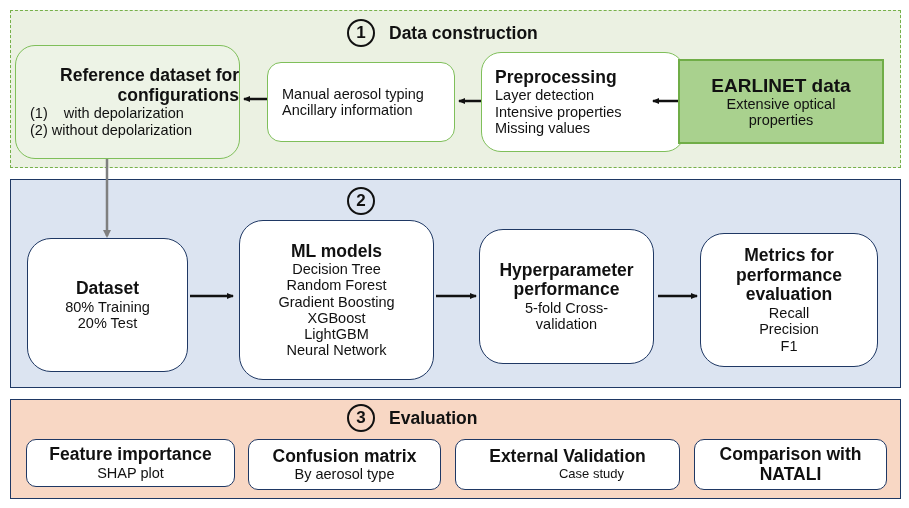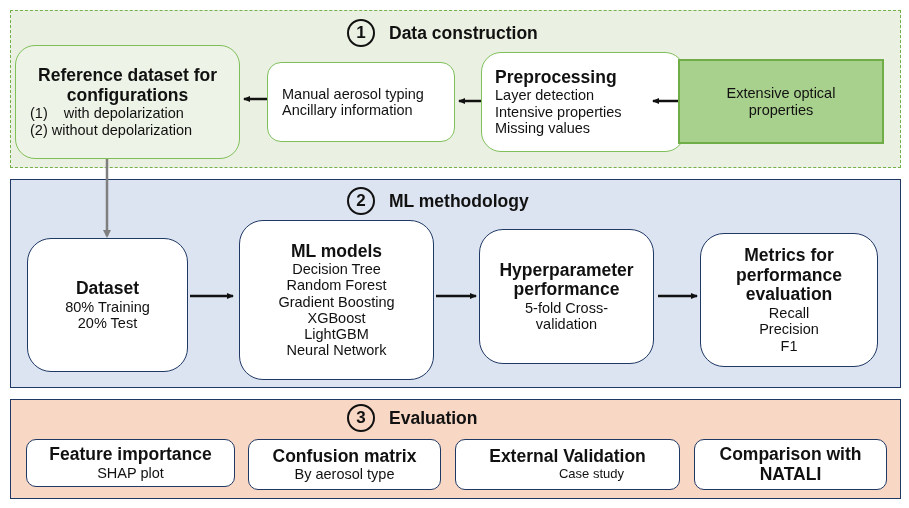--- a/index.html
+++ b/index.html
@@ -15,21 +15,21 @@
   .sec-title { position: absolute; display: flex; align-items: center; gap: 14px;
                font-weight: bold; font-size: 17.5px; }
   .num-circle { width: 28px; height: 28px; border: 2px solid #111; border-radius: 50%;
                 box-sizing: border-box; display: flex; align-items: center; justify-content: center;
                 font-size: 17px; font-weight: bold; background: transparent; }
   .box { position: absolute; box-sizing: border-box; background: #ffffff;
          display: flex; flex-direction: column; justify-content: center; align-items: center;
          text-align: center; line-height: 1.12; }
   .box .t { font-weight: bold; font-size: 17.5px; }
   .box .s { font-size: 14.5px; }
-  .green-r { border: 1.2px solid #7fbf5a; border-radius: 20px; }
+  .green-r { border: 1.2px solid #7fbf5a; border-radius: 20px; align-items: flex-end; }
   .navy-r { border: 1.2px solid #1f3864; border-radius: 24px; }
   .navy-s { border: 1.2px solid #1f3864; border-radius: 10px; }
   .left-al { align-items: flex-start; text-align: left; }
   svg.arrows { position: absolute; left: 0; top: 0; width: 909px; height: 508px; pointer-events: none; }
 </style>
 </head>
 <body>
 
 <div class="section" id="sec1"></div>
 <div class="sec-title" style="left:347px; top:19px;">
@@ -52,28 +52,28 @@
 </div>
 
 <div class="box green-r left-al" style="left:481px; top:52px; width:204px; height:100px; padding-left:13px;">
   <div class="t">Preprocessing</div>
   <div class="s">Layer detection</div>
   <div class="s">Intensive properties</div>
   <div class="s">Missing values</div>
 </div>
 
 <div class="box" style="left:678px; top:59px; width:206px; height:85px; background:#a9d18e; border:2px solid #70ad47;">
+  <div class="t" style="font-size:19px;">EARLINET data</div>
   <div class="s">Extensive optical</div>
   <div class="s">properties</div>
 </div>
 
 <div class="section" id="sec2"></div>
 <div class="sec-title" style="left:347px; top:187px;">
   <div class="num-circle">2</div>
-  <span>ML methodology</span>
 </div>
 
 <div class="box navy-r" style="left:27px; top:238px; width:161px; height:134px;">
   <div class="t">Dataset</div>
   <div class="s">80% Training</div>
   <div class="s">20% Test</div>
 </div>
 
 <div class="box navy-r" style="left:239px; top:220px; width:195px; height:160px;">
   <div class="t">ML models</div>

